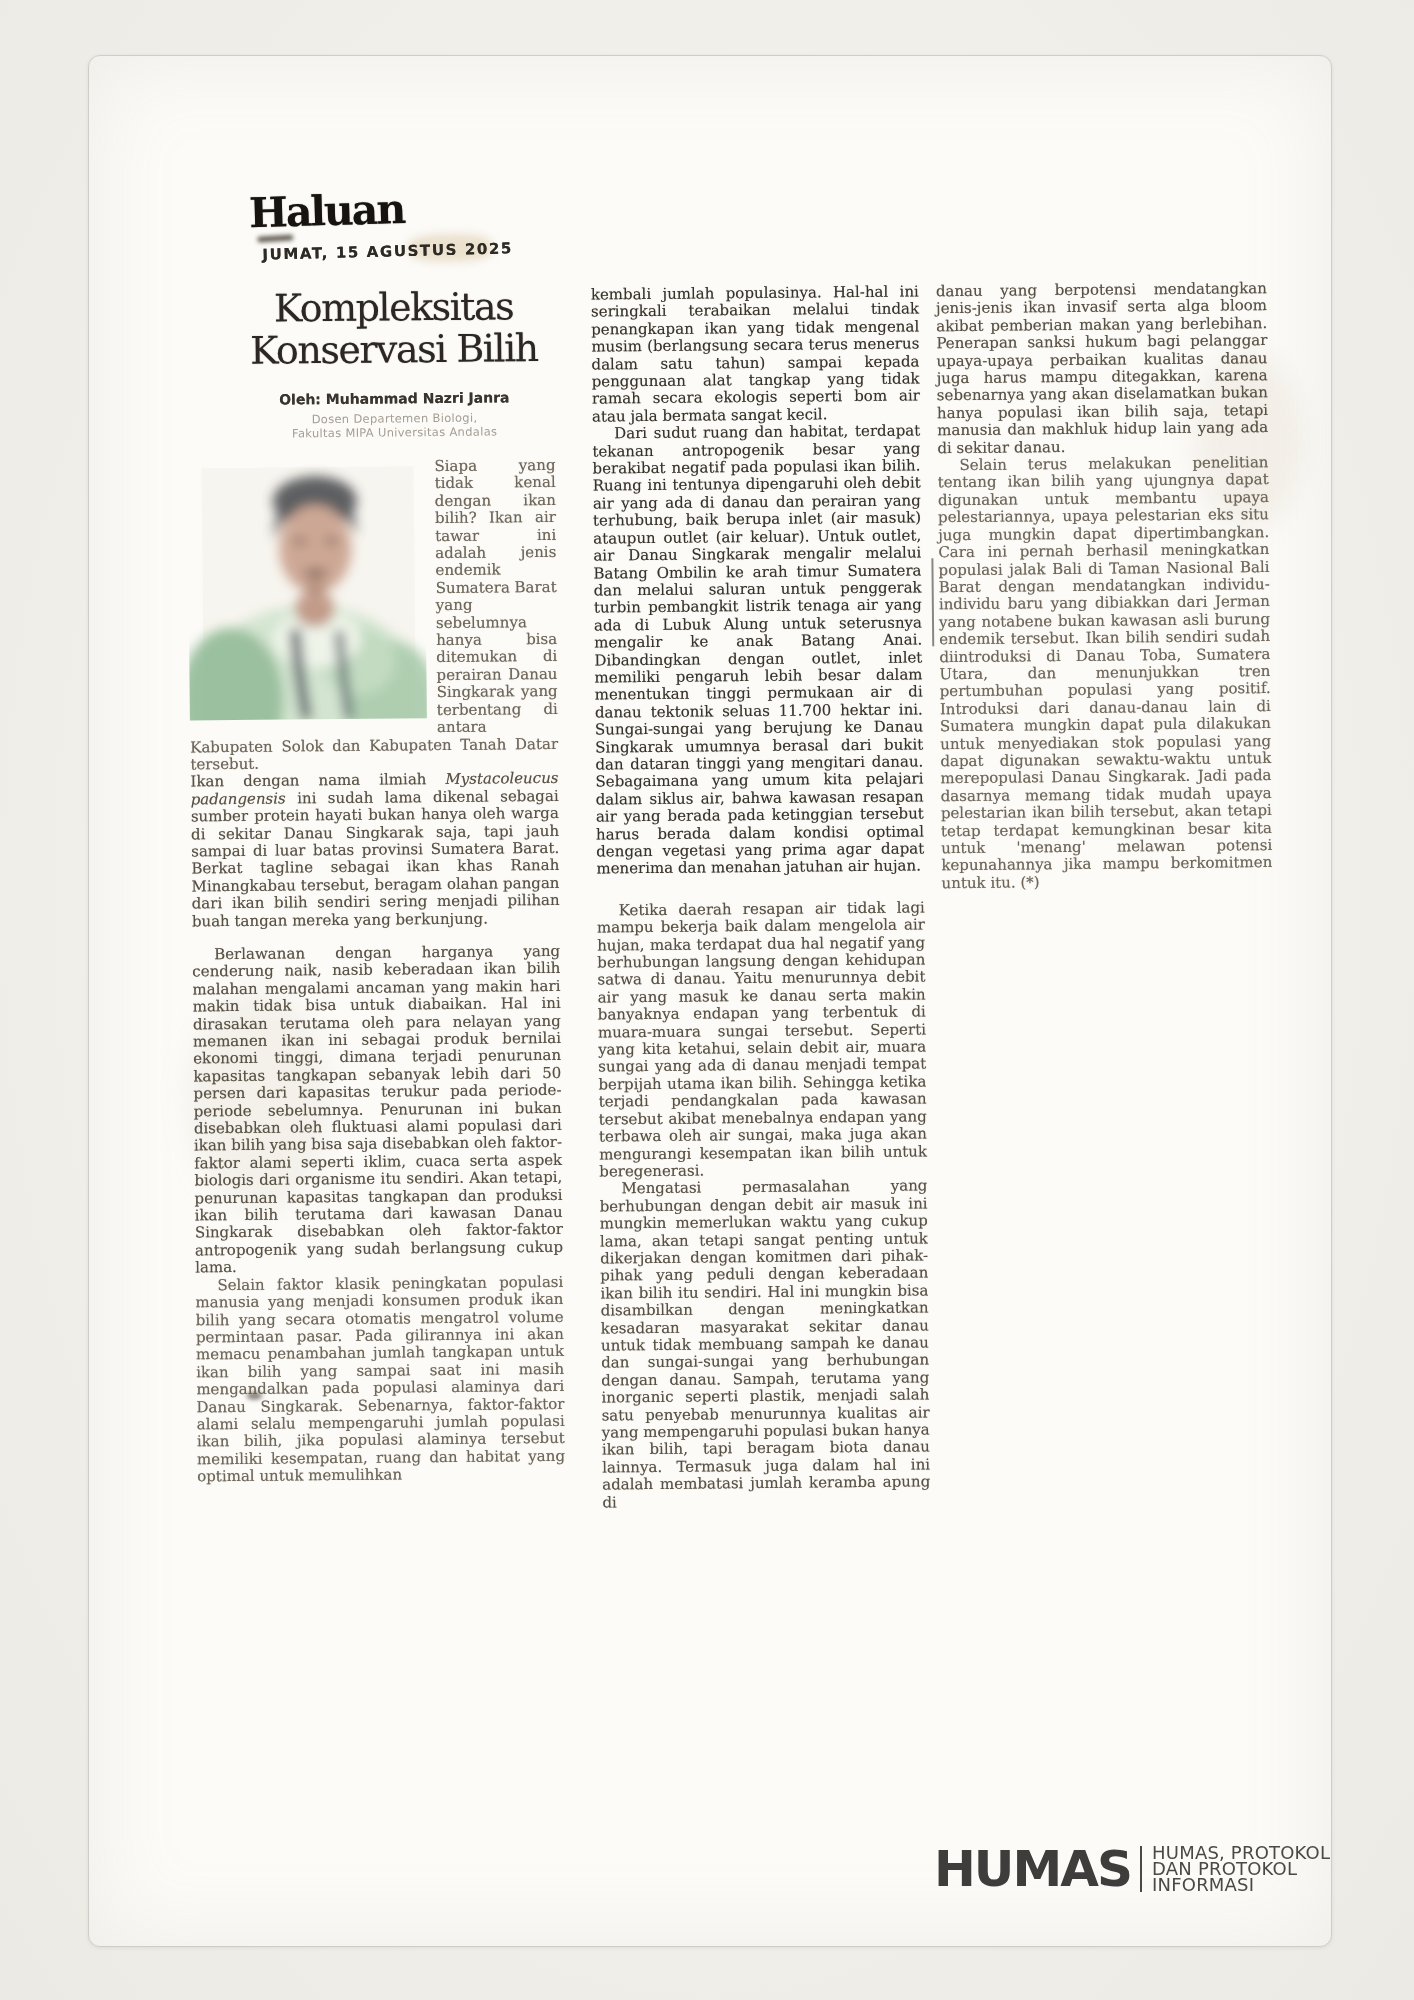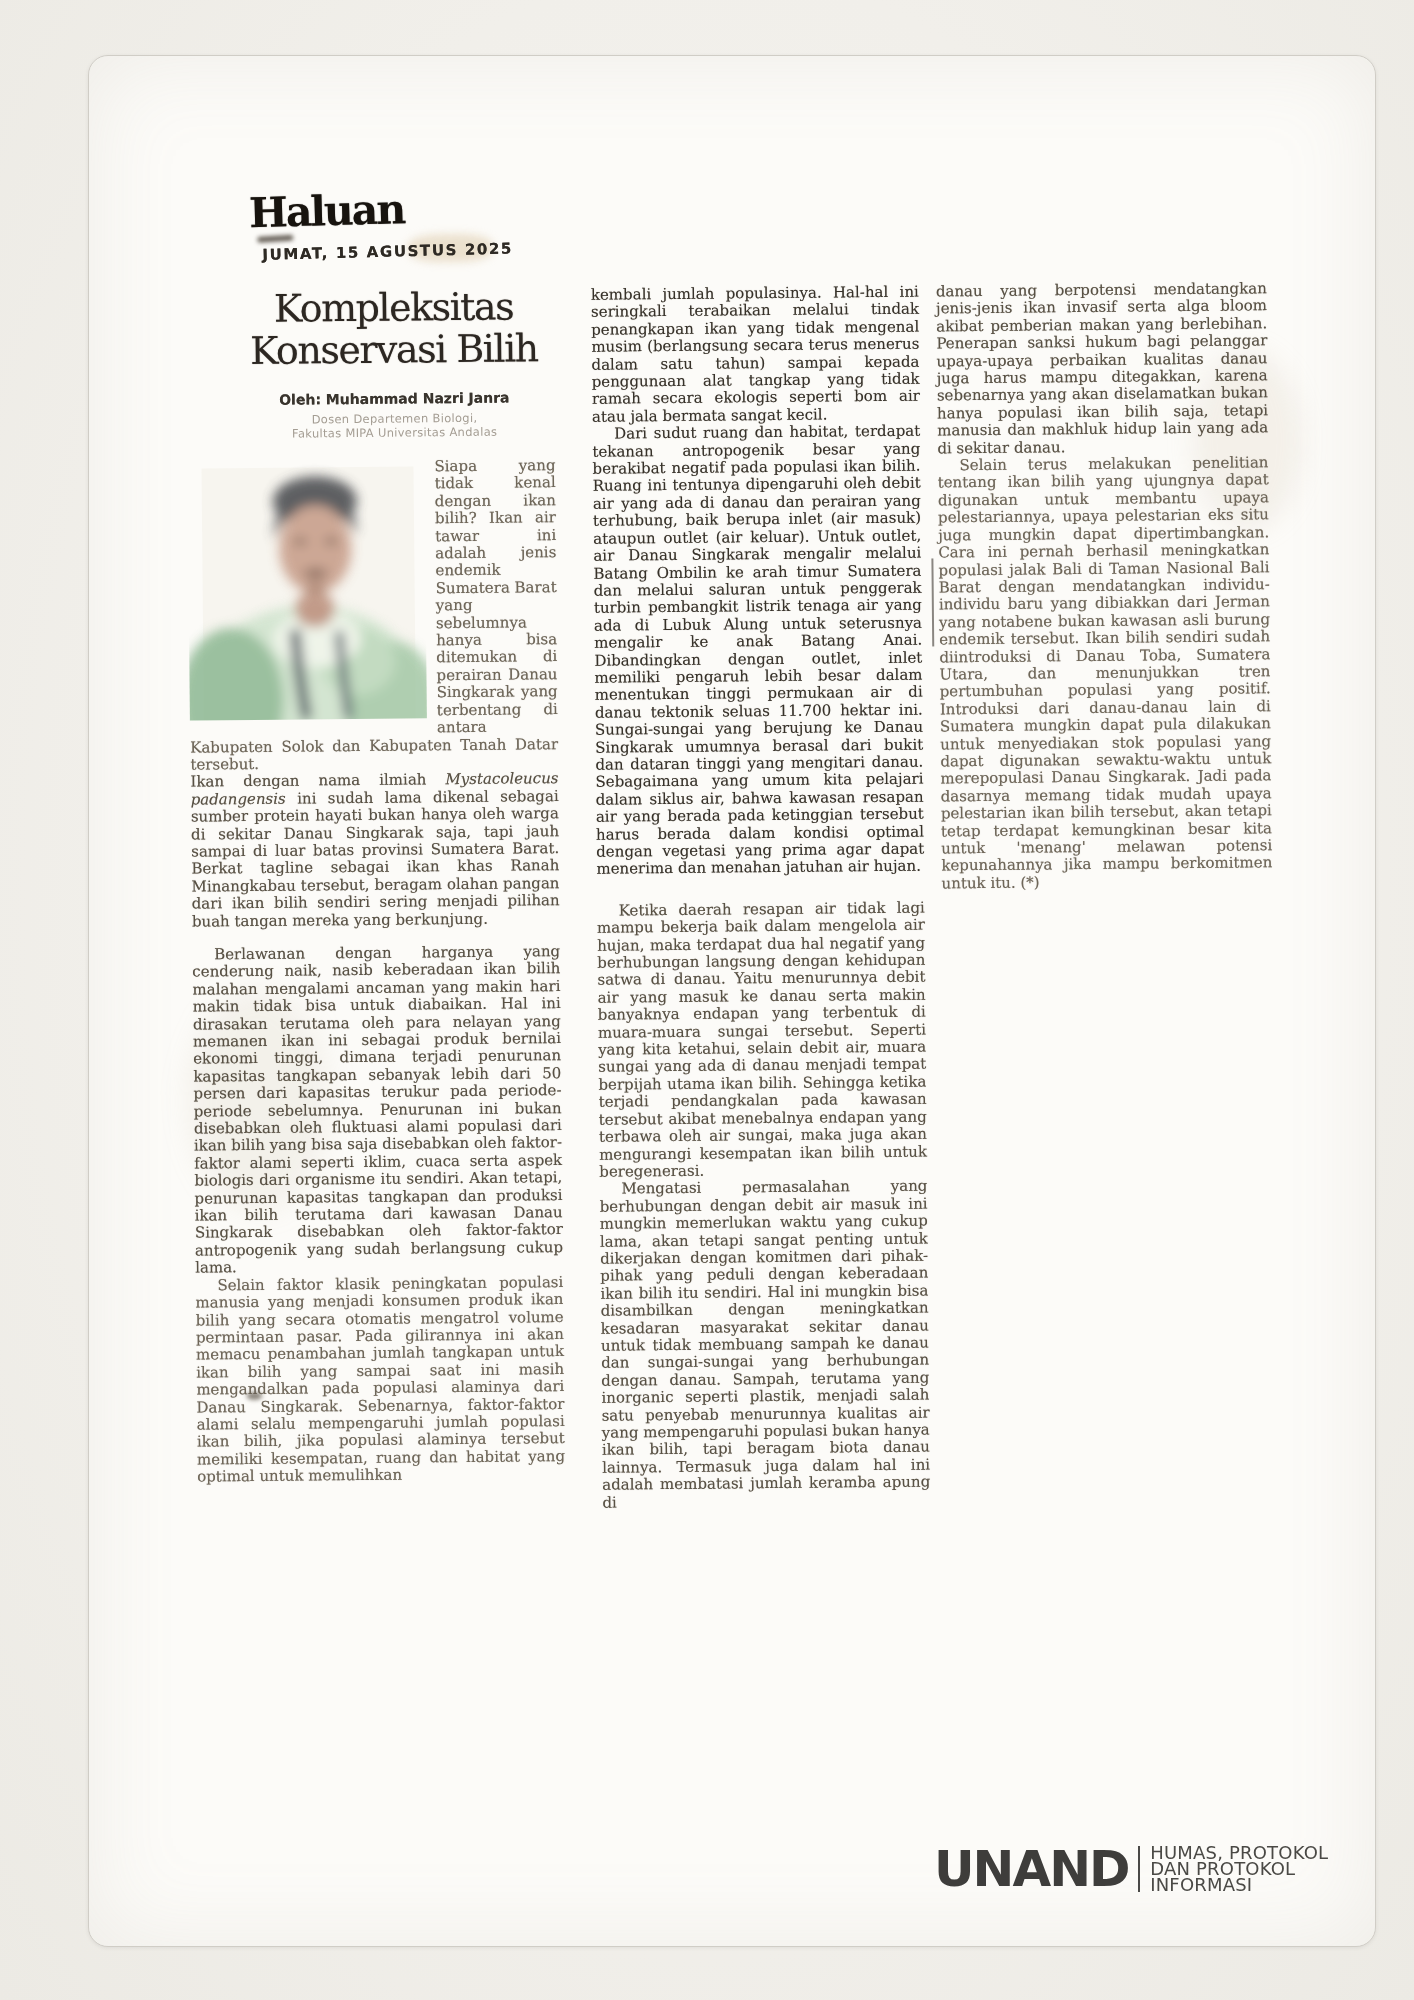--- a/index.html
+++ b/index.html
@@ -4,23 +4,22 @@
 <style>
   html,body{margin:0;padding:0;}
   body{
     width:1414px;height:2000px;position:relative;overflow:hidden;
     background:#f3f1ed;
     background-image:radial-gradient(ellipse at 50% 45%, #f6f4f1 0%, #f1efea 60%, #eceae4 100%);
     font-family:"DejaVu Serif", serif;
   }
   .page{
     position:absolute;left:88px;top:55px;width:1242px;height:1890px;
-    background:#fcfbf8;border:1px solid #d0cdc6;border-radius:20px;
+    background:#fcfbf8;border:1px solid #d0cdc6;border-radius:12px;
     box-shadow:inset 0 0 90px rgba(158,148,132,.14), 0 1px 4px rgba(0,0,0,.07);
-    padding-left:44px;
   }
   .scan{position:absolute;left:0;top:0;right:0;bottom:0;transform:rotate(-0.55deg);transform-origin:45% 30%;}
 
   
   .masthead{
     position:absolute;left:164px;top:128px;
     font-family:"DejaVu Serif",serif;font-weight:bold;font-size:41px;
     letter-spacing:-2px;color:#17130e;transform:rotate(-1deg);
     text-shadow:0 0 1px rgba(20,15,10,.6);
   }
@@ -149,20 +148,20 @@
     <div class="col col3">
       <p class="noindent tone-mid">danau yang berpotensi mendatangkan jenis-jenis ikan invasif serta alga bloom akibat pemberian makan yang berlebihan. Penerapan sanksi hukum bagi pelanggar upaya-upaya perbaikan kualitas danau juga harus mampu ditegakkan, karena sebenarnya yang akan diselamatkan bukan hanya populasi ikan bilih saja, tetapi manusia dan makhluk hidup lain yang ada di sekitar danau.</p>
       <p class="tone-faded">Selain terus melakukan penelitian tentang ikan bilih yang ujungnya dapat digunakan untuk membantu upaya pelestariannya, upaya pelestarian eks situ juga mungkin dapat dipertimbangkan. Cara ini pernah berhasil meningkatkan populasi jalak Bali di Taman Nasional Bali Barat dengan mendatangkan individu-individu baru yang dibiakkan dari Jerman yang notabene bukan kawasan asli burung endemik tersebut. Ikan bilih sendiri sudah diintroduksi di Danau Toba, Sumatera Utara, dan menunjukkan tren pertumbuhan populasi yang positif. Introduksi dari danau-danau lain di Sumatera mungkin dapat pula dilakukan untuk menyediakan stok populasi yang dapat digunakan sewaktu-waktu untuk merepopulasi Danau Singkarak. Jadi pada dasarnya memang tidak mudah upaya pelestarian ikan bilih tersebut, akan tetapi tetap terdapat kemungkinan besar kita untuk 'menang' melawan potensi kepunahannya jika mampu berkomitmen untuk itu. (*)</p>
     </div>
 
     <div class="divider-mark"></div>
     <div class="stray-mark"></div>
   </div>
 
   <div class="footer">
-    <div class="brand">UNAND</div>
+    <div class="brand">HUMAS</div>
     <div class="footer-bar"></div>
     <div class="dept">
       <div>HUMAS, PROTOKOL</div>
       <div>DAN PROTOKOL INFORMASI</div>
     </div>
   </div>
 </div>
 
 </body></html>

